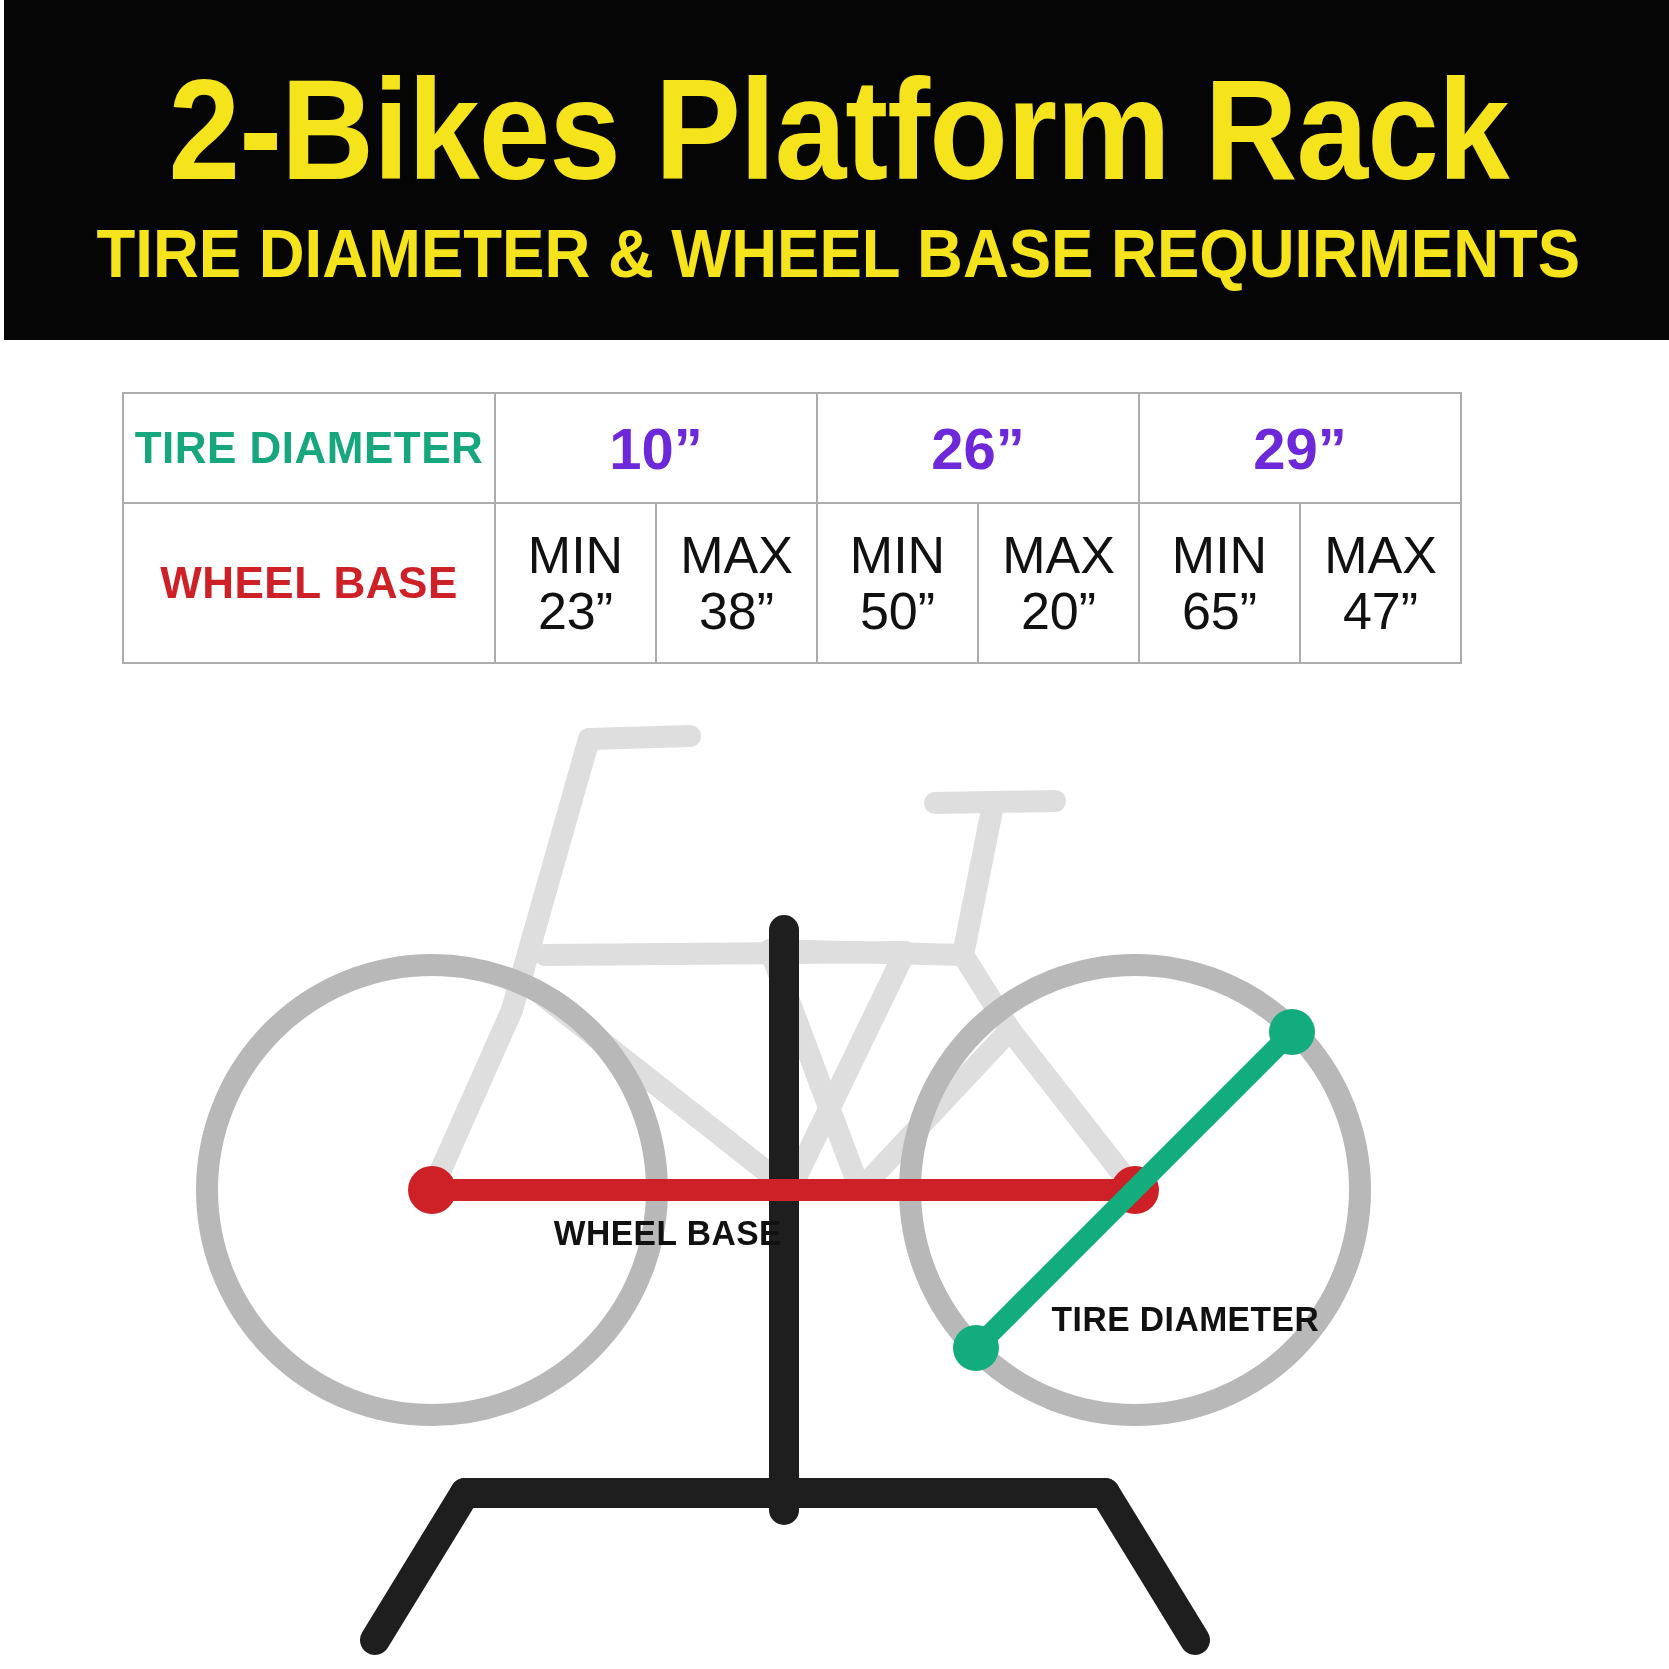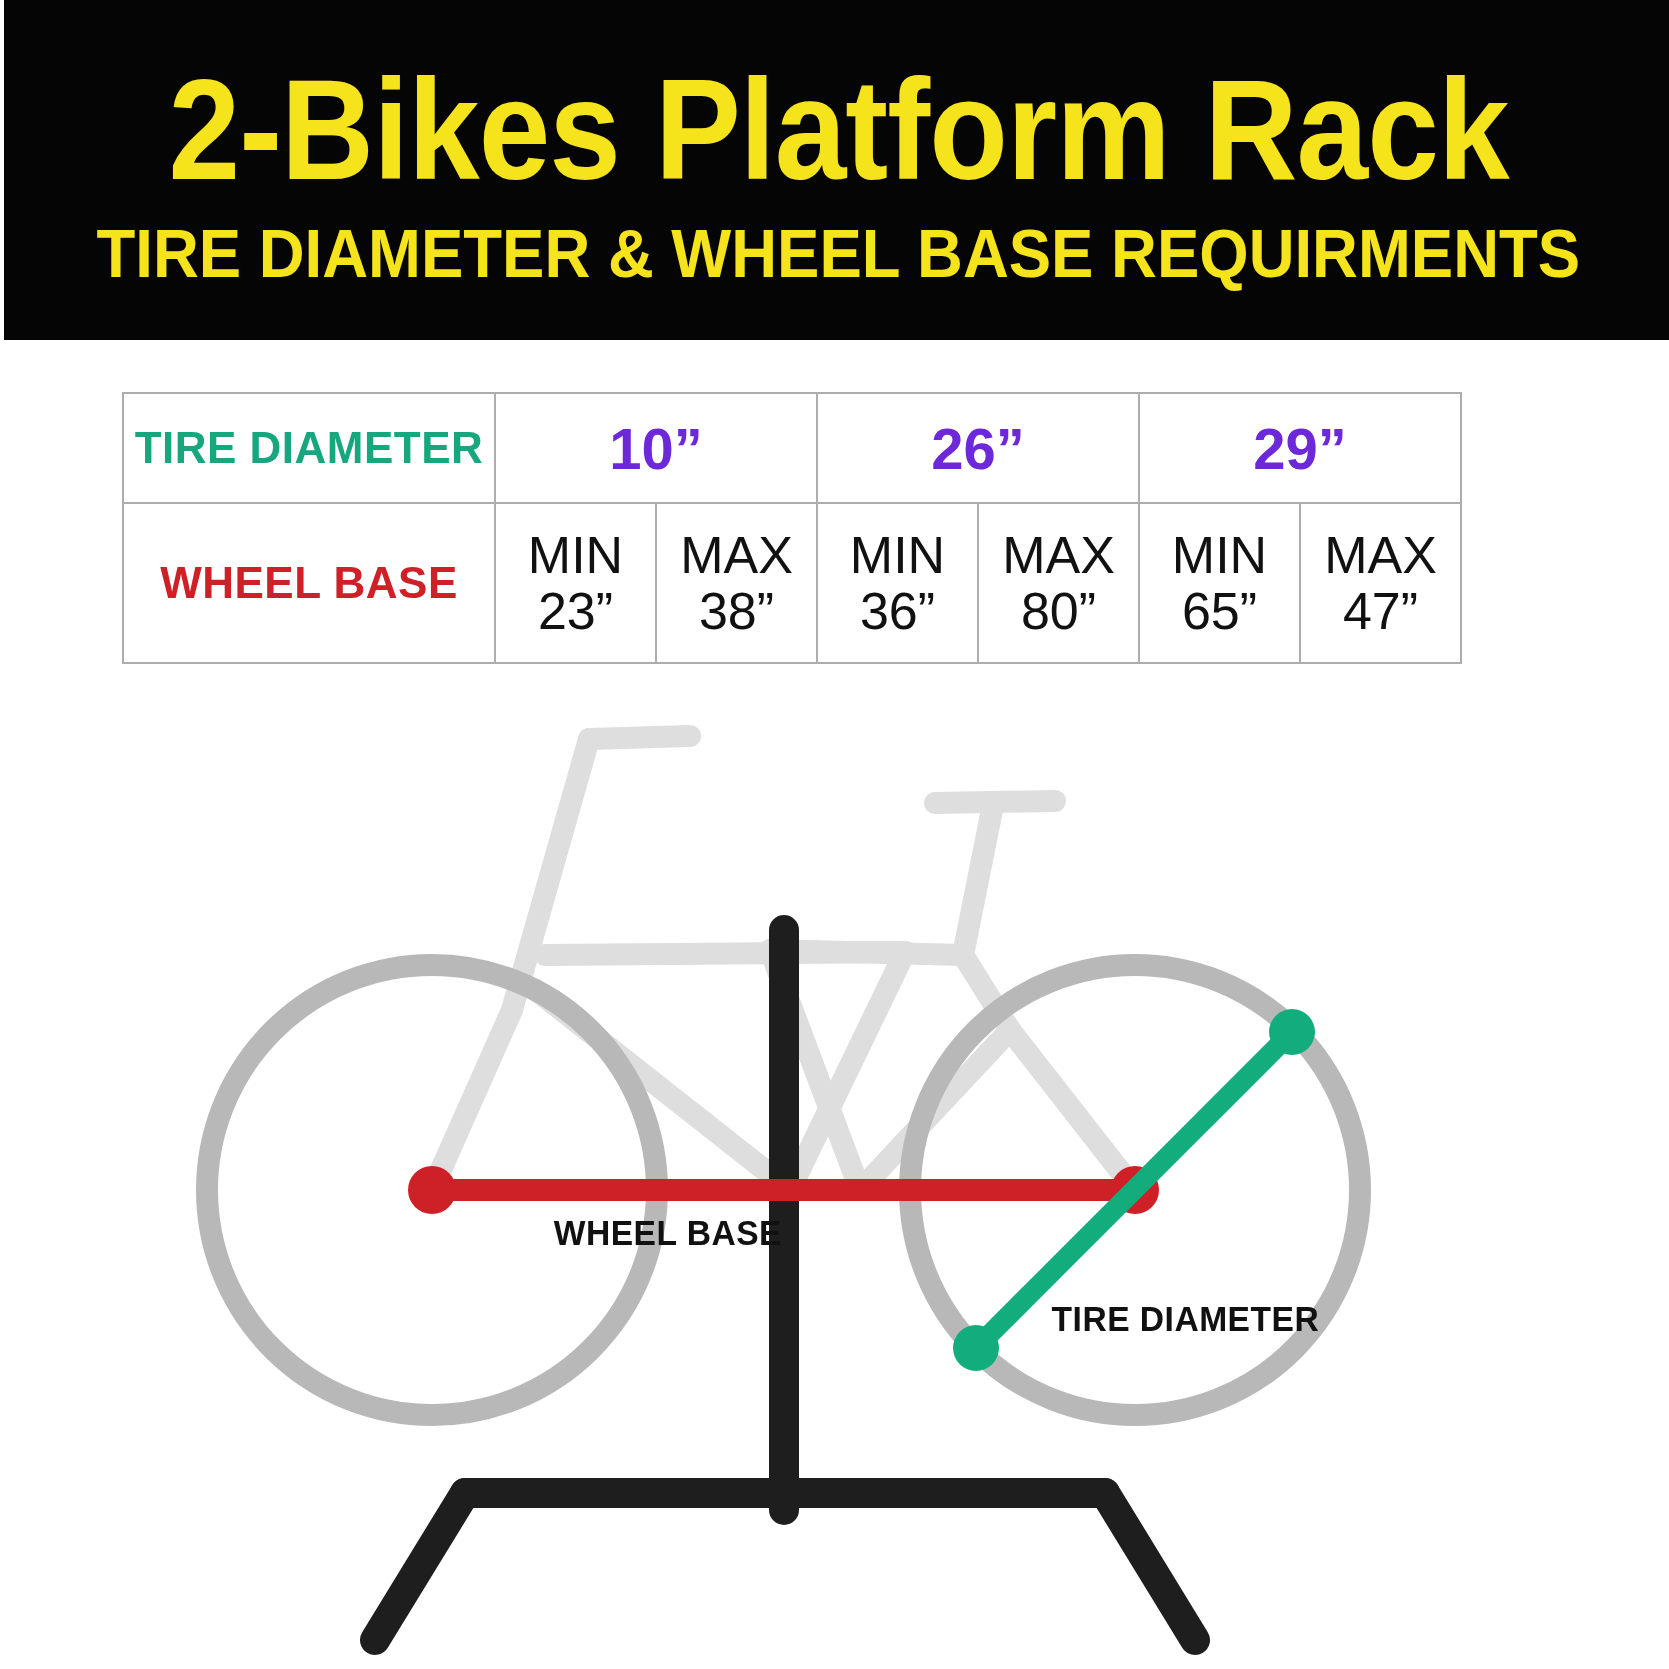--- a/index.html
+++ b/index.html
@@ -162,25 +162,25 @@
         <span class="mm-word">MIN</span>
         <span class="mm-val">23”</span>
       </td>
       <td class="minmax-cell" style="width:160px;">
         <span class="mm-word">MAX</span>
         <span class="mm-val">38”</span>
       </td>
 
       <td class="minmax-cell" style="width:160px;">
         <span class="mm-word">MIN</span>
-        <span class="mm-val">36”</span>
+        <span class="mm-val">50”</span>
       </td>
       <td class="minmax-cell" style="width:160px;">
         <span class="mm-word">MAX</span>
-        <span class="mm-val">80”</span>
+        <span class="mm-val">20”</span>
       </td>
 
       <td class="minmax-cell" style="width:160px;">
         <span class="mm-word">MIN</span>
         <span class="mm-val">65”</span>
       </td>
       <td class="minmax-cell" style="width:160px;">
         <span class="mm-word">MAX</span>
         <span class="mm-val">47”</span>
       </td>

